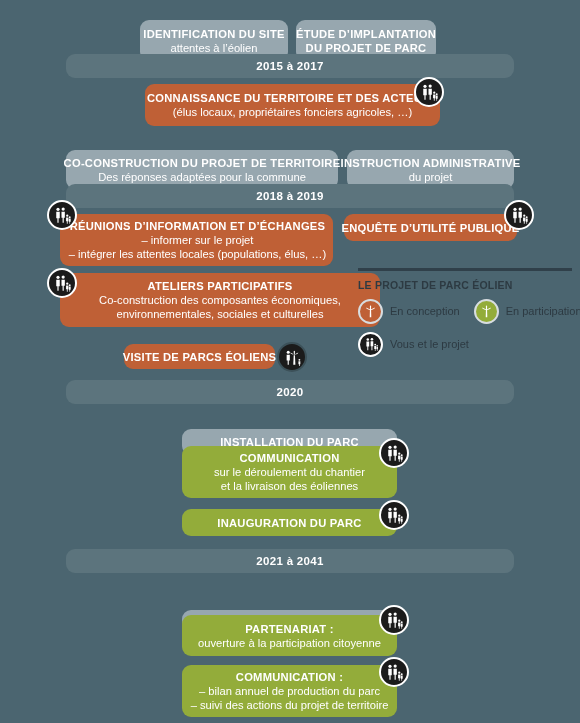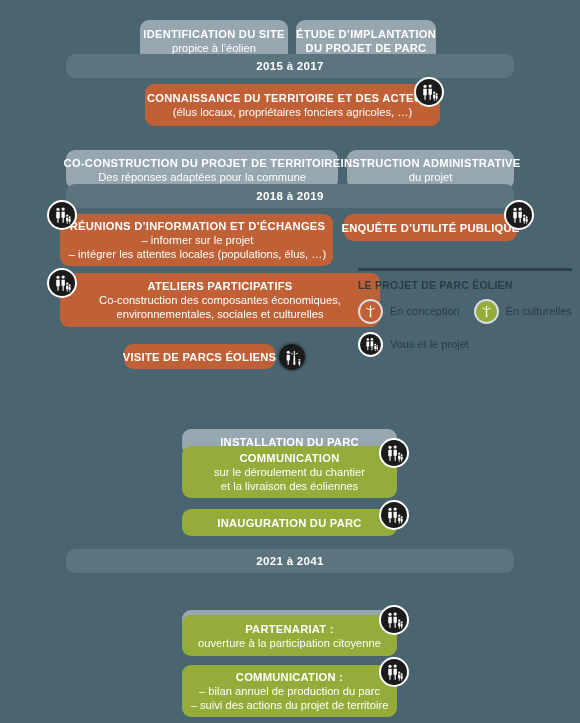--- a/index.html
+++ b/index.html
@@ -144,21 +144,21 @@
     line-height: 12px;
   }
 </style>
 </head>
 <body>
 
 <div id="stage">
 
   <div class="card gray" style="left:140px; top:4px; width:148px; height:41px;">
     <div class="t1">IDENTIFICATION DU SITE</div>
-    <div class="t2">propice à l’éolien</div>
+    <div class="t2">attentes à l’éolien</div>
   </div>
 
   <div class="card gray" style="left:296px; top:4px; width:140px; height:41px;">
     <div class="t1">ÉTUDE D’IMPLANTATION</div>
     <div class="t1">DU PROJET DE PARC</div>
   </div>
 
   <div class="yearbar" style="top:54px;">
     <span>2015 à 2017</span>
   </div>
@@ -295,21 +295,21 @@
         <div class="lcircle green">
           <svg width="15" height="15" viewBox="0 0 24 24">
             <g fill="#ffffff">
               <path d="M11.2 4.1h1.6l0.45 16.9h-2.5z"></path>
               <path d="M12.4 9.1 4.9 5.5l0.9 1.9 6.6 3.1z"></path>
               <path d="M11.6 9.1 19.1 5.5l-0.9 1.9-6.6 3.1z"></path>
               <path d="M12 2.2c0.6 0 1 0.5 1 1.1l-0.3 4.9h-1.4l-0.3-4.9c0-0.6 0.4-1.1 1-1.1z"></path>
             </g>
           </svg>
         </div>
-        <div class="ltext">En culturelles</div>
+        <div class="ltext">En participation</div>
       </div>
     </div>
 
     <div class="lrow">
       <div class="lcell">
         <div class="lcircle dark">
           <svg width="16" height="16" viewBox="0 0 24 24">
             <g fill="#ffffff">
               <circle cx="7.2" cy="5.2" r="1.9"></circle>
               <path d="M5.1 8.2h4.2v7.6H7.9v5.4H6.5v-5.4H5.1z"></path>
@@ -320,20 +320,23 @@
               <circle cx="21.3" cy="14.6" r="1.1"></circle>
               <path d="M20.2 16.3h2.2v3.7h-0.7v2.4h-0.8v-2.4h-0.7z"></path>
             </g>
           </svg>
         </div>
         <div class="ltext">Vous et le projet</div>
       </div>
     </div>
   </div>
 
+  <div class="yearbar" style="top:380px;">
+    <span>2020</span>
+  </div>
 
   <div class="card gray" style="left:182px; top:413px; width:215px; height:26px;">
     <div class="t1">INSTALLATION DU PARC</div>
   </div>
 
   <div class="card green" style="left:182px; top:446px; width:215px; height:52px;">
     <div class="t1">COMMUNICATION</div>
     <div class="t2">sur le déroulement du chantier</div>
     <div class="t2">et la livraison des éoliennes</div>
   </div>

